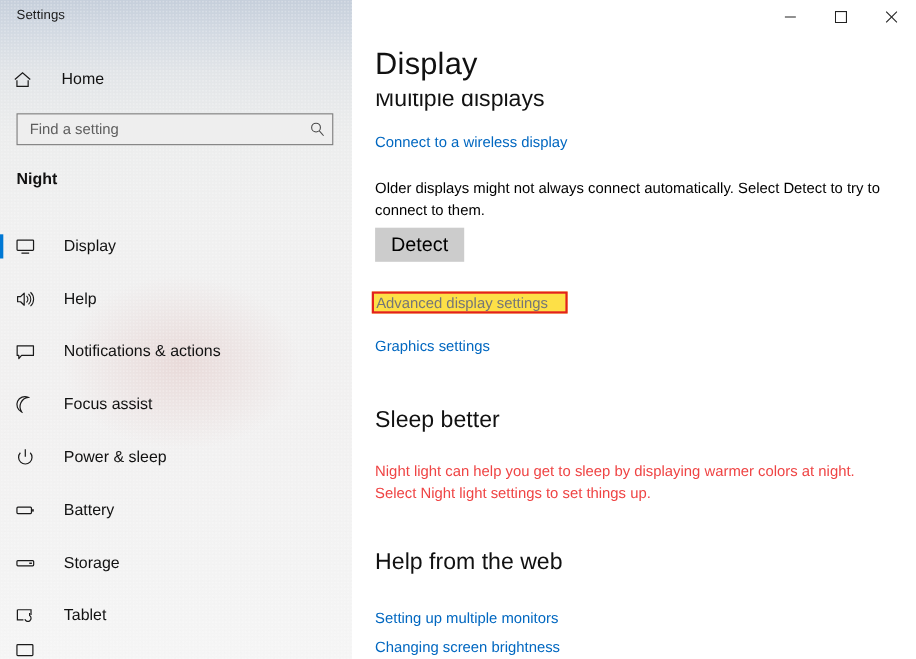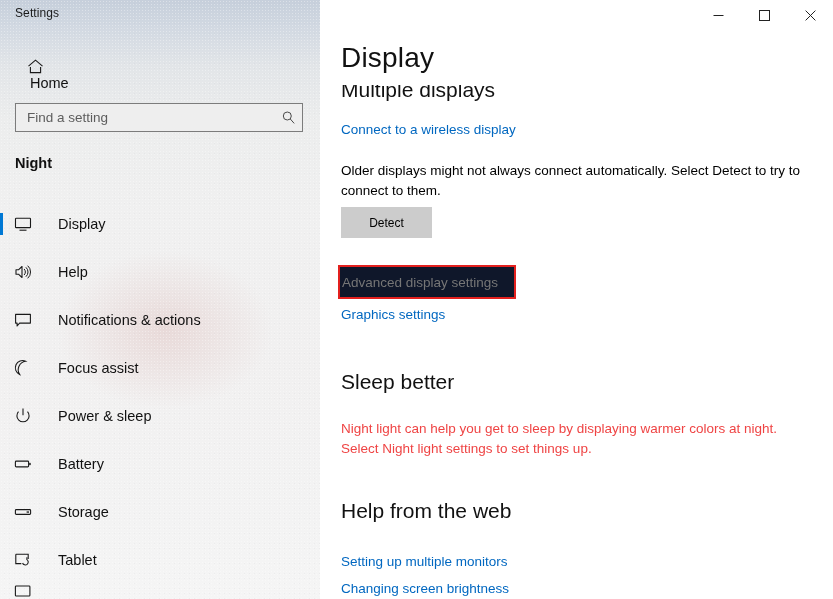--- a/index.html
+++ b/index.html
@@ -62,21 +62,20 @@
     z-index: 3;
   }
 
   #home-row {
     position: absolute;
     left: 12px; top: 58px;
     display: flex;
     align-items: center;
     height: 28px;
     z-index: 3;
-    flex-direction: column;
   }
   #home-row .ic { width: 26px; display: flex; justify-content: flex-start; align-items: center; }
   #home-row .lbl {
     font-size: 14.5px;
     color: #111;
     margin-left: 18px;
   }
 
   #search-box {
     position: absolute;
@@ -211,35 +210,35 @@
   }
   .muted-text {
     font-size: 13.5px;
     color: #ef4444;
     line-height: 20px;
   }
 
   #detect-btn {
     position: absolute;
     left: 341px; top: 207px;
-    width: 91px; height: 31px;
+    width: 81px; height: 31px;
     background: #cccccc;
     border: none;
     font-family: "Liberation Sans", sans-serif;
-    font-size: 12px;
+    font-size: 18px;
     color: #000;
     z-index: 3;
   }
 
   
   #adv-wrap {
     position: absolute;
     left: 338px; top: 265px;
-    width: 178px; height: 34px;
-    background: #0f172a;
+    width: 178px; height: 20px;
+    background: #fde047;
     border: 2px solid #e3201e;
     z-index: 4;
     display: flex;
     align-items: center;
   }
   #adv-link {
     font-size: 13.5px;
     color: #767676;
     text-decoration: none;
     padding-left: 2px;

